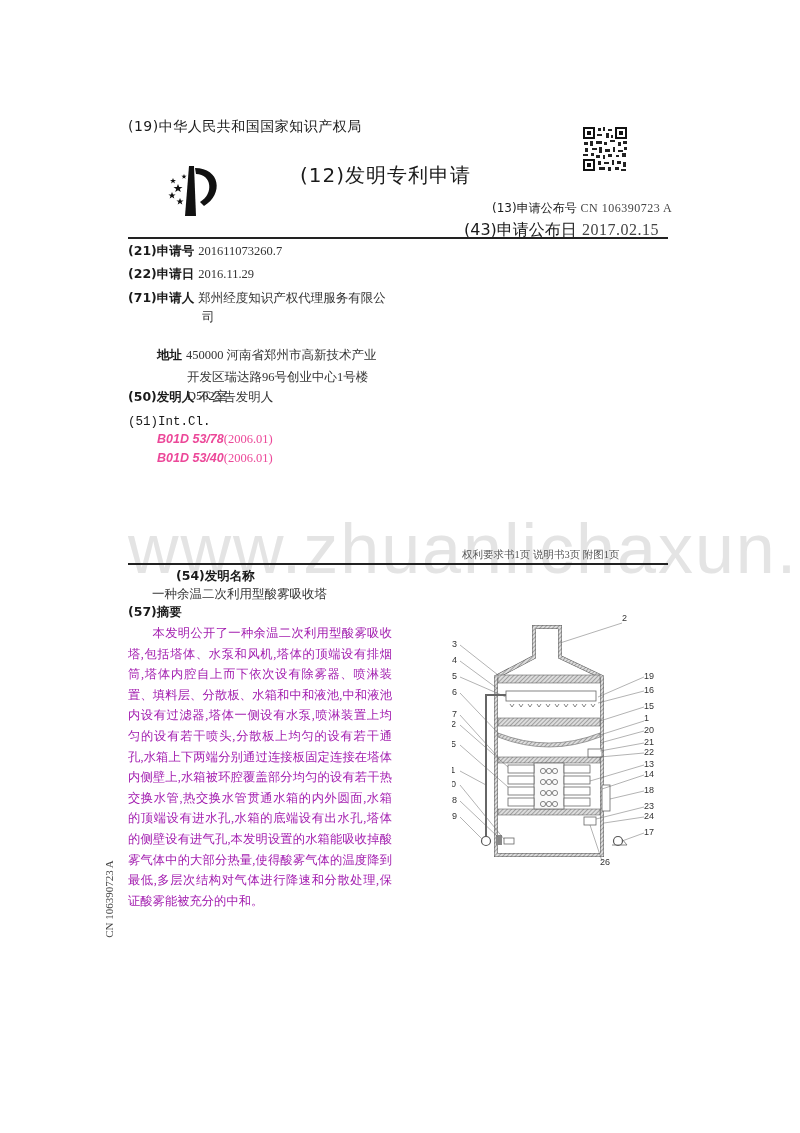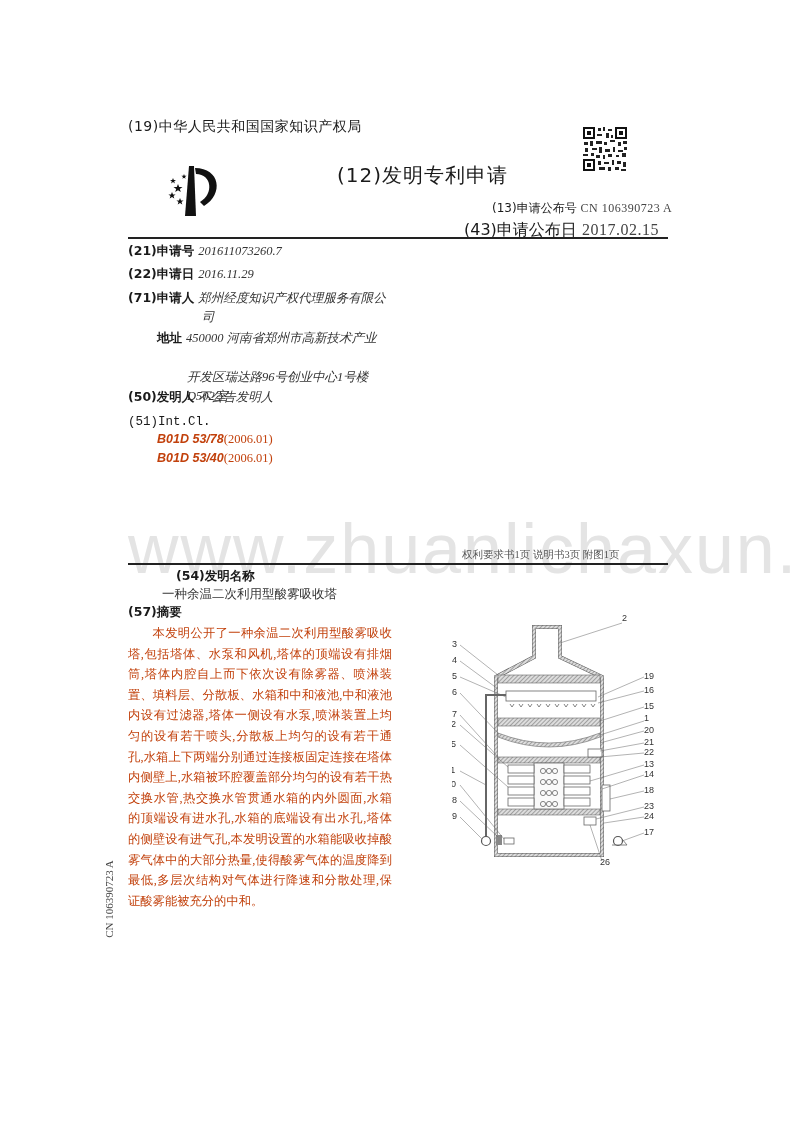--- a/index.html
+++ b/index.html
@@ -1,37 +1,37 @@
 <!DOCTYPE html>
 <html><head>
 <meta charset="utf-8">
 <style>
   html, body { margin:0; padding:0; background:#ffffff; }
   body { width:800px; height:1133px; position:relative; overflow:hidden;
          font-family:"DejaVu Sans", "Liberation Sans", sans-serif; color:#1a1a1a; }
   .abs { position:absolute; }
   .hdr19 { left:128px; top:118px; font-size:14px; letter-spacing:0.5px; white-space:nowrap; }
-  .hdr12 { left:300px; top:162px; font-size:20px; letter-spacing:1px; white-space:nowrap;margin-left:37px; }
+  .hdr12 { left:300px; top:162px; font-size:20px; letter-spacing:1px; white-space:nowrap; }
   .qr { left:582px; top:126px; width:46px; height:46px; }
   .logo { left:162px; top:162px; width:64px; height:56px; }
   .pubnum { left:492px; top:200px; font-size:12px; white-space:nowrap; }
   .pubdate { left:464px; top:220px; font-size:16px; white-space:nowrap; }
   .pubnum .v, .pubdate .v { font-family:"Liberation Serif", serif; color:#444; letter-spacing:0.5px; }
   .rule { left:128px; height:2px; background:#222; }
   .field { left:128px; font-size:12.5px; white-space:nowrap; }
   .field .lbl { font-weight:bold; }
-  .field .v { font-family:"Liberation Serif", "DejaVu Serif", serif; color:#333;font-style:italic; }
-  .cls { left:157px; font-size:12.5px; white-space:nowrap; font-family:"Liberation Serif", serif; color:#c2410c; }
+  .field .v { font-family:"Liberation Serif", "DejaVu Serif", serif; color:#333; }
+  .cls { left:157px; font-size:12.5px; white-space:nowrap; font-family:"Liberation Serif", serif; color:#ec4899; }
   .cls i { font-family:"Liberation Sans", sans-serif; font-weight:bold; }
   .watermark { left:128px; top:514px; font-size:70px; color:#e4e4e4; font-family:"Liberation Sans", sans-serif;
                letter-spacing:2px; white-space:nowrap; line-height:1; }
   .pages { left:462px; top:548px; font-size:10.5px; color:#555; white-space:nowrap; font-family:"Liberation Serif", serif; }
   .secttl { left:128px; font-size:12.5px; font-weight:bold; white-space:nowrap; }
-  .title-text { left:152px; top:586px; font-size:12.5px; color:#333; font-family:Liberation Mono, monospace; white-space:nowrap;margin-left:10px; }
-  .abstract { left:128px; top:623px; width:264px; font-size:12.3px; line-height:20.6px; color:#c2410c;
+  .title-text { left:152px; top:586px; font-size:12.5px; color:#333; font-family:Liberation Mono, monospace; white-space:nowrap; }
+  .abstract { left:128px; top:623px; width:264px; font-size:12.3px; line-height:20.6px; color:#a21caf;
               font-family:"Liberation Serif", "DejaVu Serif", serif; text-align:justify; text-indent:2em; }
   .sidepub { left:108px; top:853px; width:20px; height:100px; }
   .sidepub span { position:absolute; left:-38px; top:40px; transform:rotate(-90deg); white-space:nowrap;
                   font-size:11px; font-family:"Liberation Serif", serif; color:#444; }
   .drawing { left:452px; top:605px; width:210px; height:260px; }
 </style>
 </head>
 <body>
 
 <div class="abs hdr19">(19)中华人民共和国国家知识产权局</div>
@@ -124,21 +124,21 @@
   <span class="lbl">(22)申请日</span>
   <span class="v">2016.11.29</span>
 </div>
 <div class="abs field" style="top:290px;">
   <span class="lbl">(71)申请人</span>
   <span class="v">郑州经度知识产权代理服务有限公</span>
 </div>
 <div class="abs field" style="top:309px; left:202px;">
   <span class="v">司</span>
 </div>
-<div class="abs field" style="top:330px; left:157px;">
+<div class="abs field" style="top:347px; left:157px;">
   <span class="lbl">地址</span>
   <span class="v">450000 河南省郑州市高新技术产业</span>
 </div>
 <div class="abs field" style="top:369px; left:187px;">
   <span class="v">开发区瑞达路96号创业中心1号楼</span>
 </div>
 <div class="abs field" style="top:388px; left:187px;text-align:right;">
   <span class="v">D502室</span>
 </div>
 <div class="abs field" style="top:389px;">

